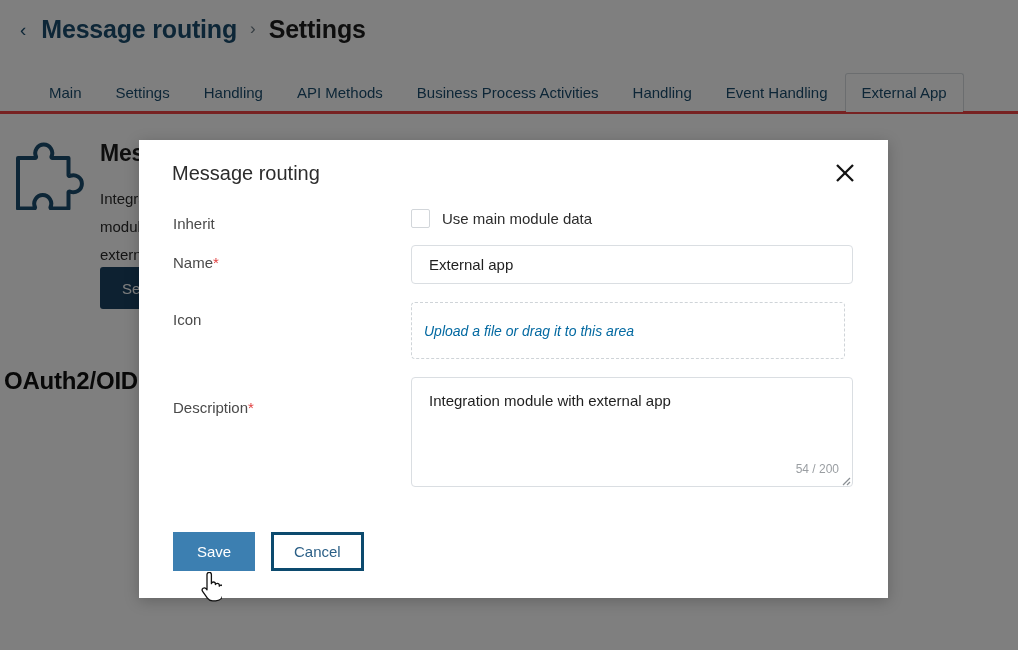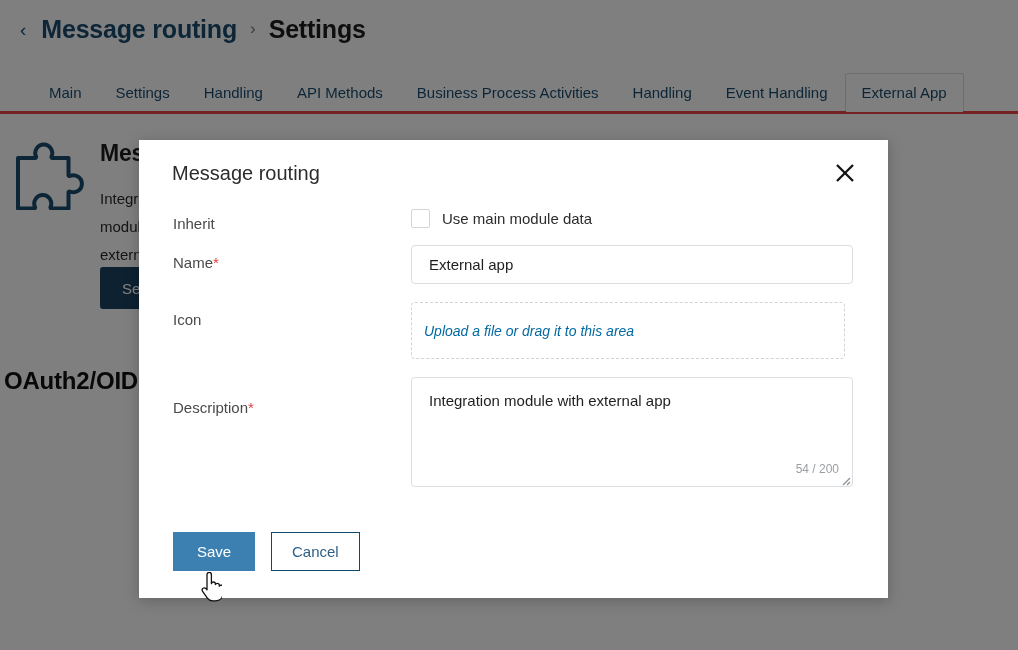--- a/index.html
+++ b/index.html
@@ -207,21 +207,21 @@
     height: 39px; min-width: 82px;
     padding: 0 20px;
     border-radius: 0;
     font-size: 15px; font-family: inherit;
     cursor: pointer;
   }
   .btn-primary {
     background: #3c7fb1; color: #ffffff; border: 1px solid #3c7fb1;
   }
   .btn-secondary {
-    background: #ffffff; color: #2b5f86; border: 1px solid #0c4a6e;
+    background: #ffffff; color: #2b5f86; border: 3px solid #0c4a6e;
   }
 
   
   #cursor {
     position: absolute;
     left: 200px; top: 572px;
     width: 22px; height: 30px;
     pointer-events: none;
     z-index: 50;
   }

